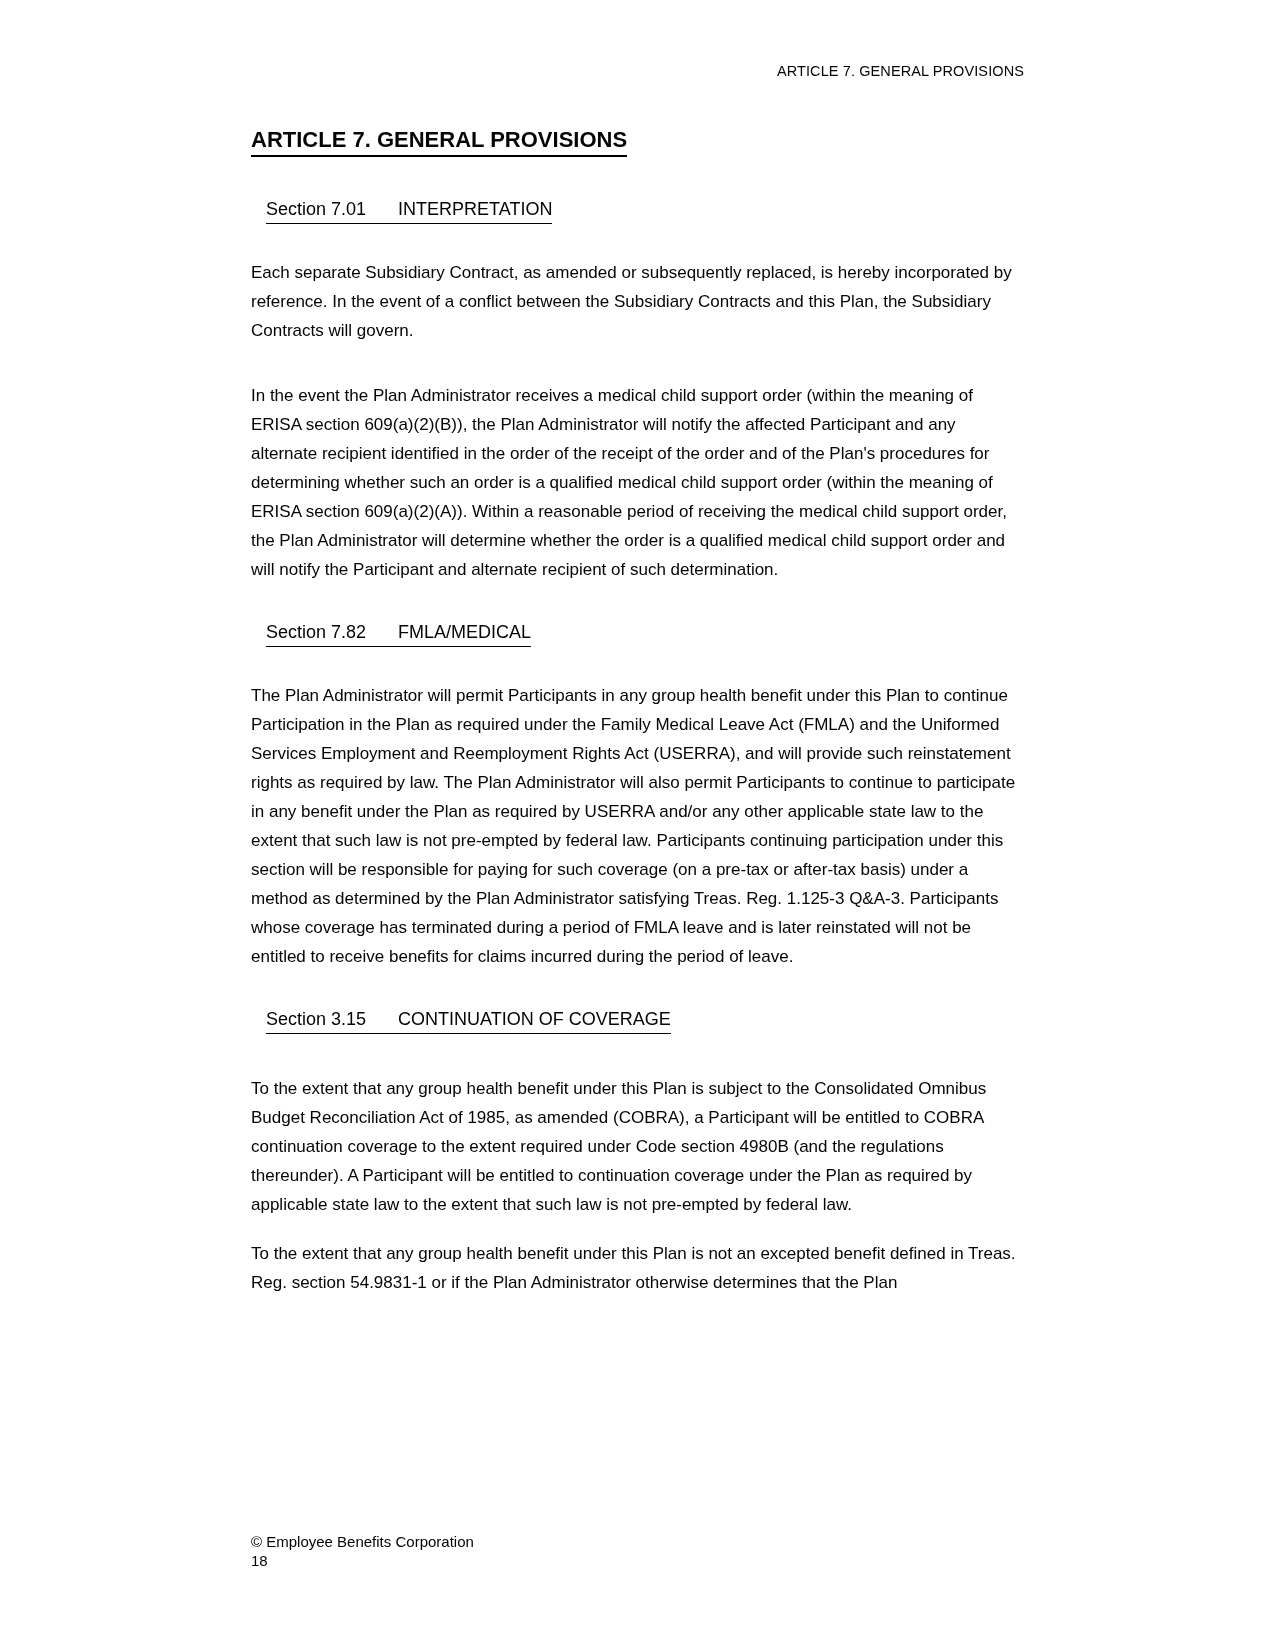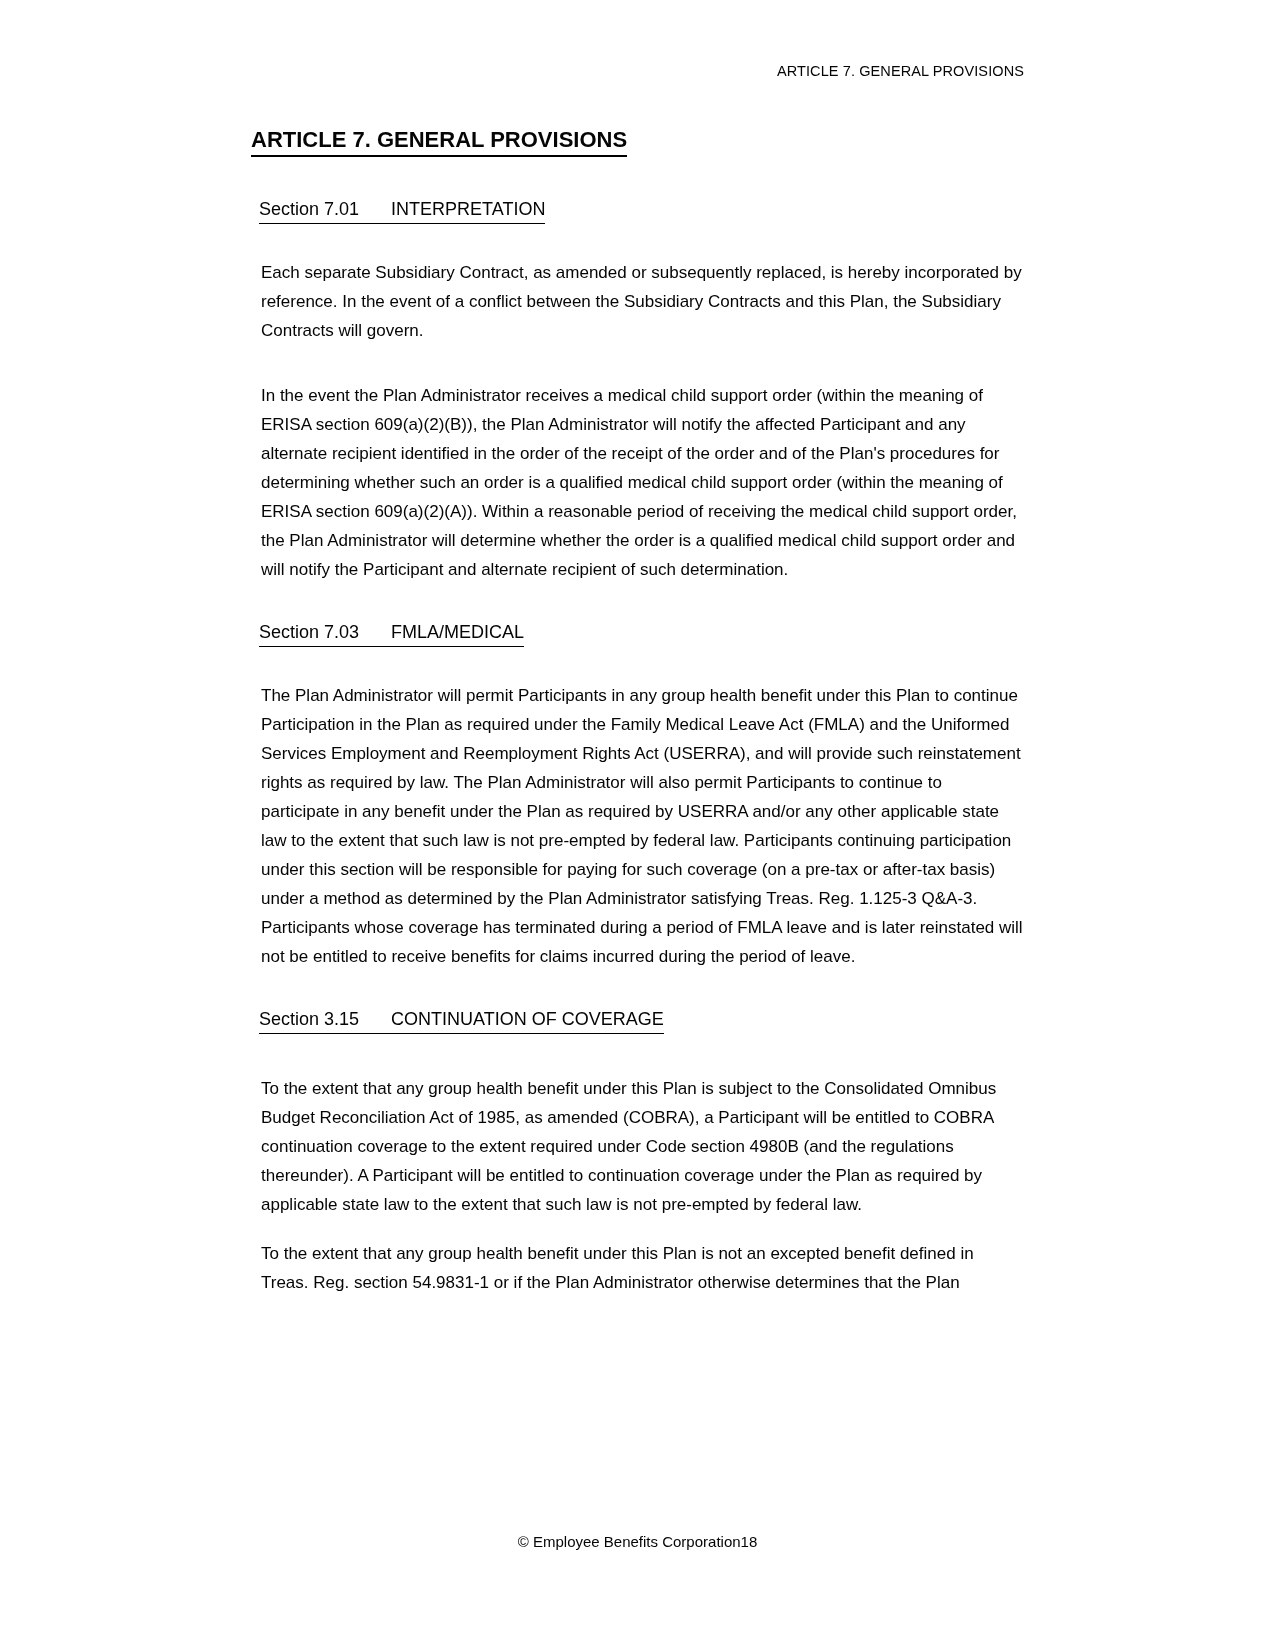--- a/index.html
+++ b/index.html
@@ -30,54 +30,55 @@
     font-size: 22px;
     line-height: 28px;
     font-weight: bold;
   }
   .doc-title .rule {
     display: inline-block;
     border-bottom: 2.5px solid #000;
     padding-bottom: 1px;
   }
   .sec-heading {
-    margin: 0 0 34px 8px;
+    margin: 0 0 34px 15px;
     font-size: 18px;
     line-height: 24px;
     font-weight: normal;
   }
   .sec-heading .rule {
     display: inline-block;
     border-bottom: 1.5px solid #000;
     padding-bottom: 2px;
   }
   .sec-label {
     display: inline-block;
     margin-right: 32px;
   }
   .body-para {
-    margin: 0 0 36px 10px;
+    margin: 0 0 36px 0;
     font-size: 17px;
     line-height: 29px;
     max-width: 993px;
     text-align: left;
   }
   .body-para.gap-top { margin-top: 40px; }
   .body-para.tight-bottom { margin-bottom: 20px; }
   .body-para.no-bottom { margin-bottom: 0; }
   .page-footer {
     position: absolute;
     left: 141px;
     right: 141px;
     top: 1532px;
     display: flex;
-    justify-content: center;
+    justify-content: flex-start;
     align-items: baseline;
     font-size: 15px;
     line-height: 19px;
+    flex-direction: column;
   }
 </style>
 </head>
 <body>
 
 <div class="page">
 
   <div class="running-header">ARTICLE 7. GENERAL PROVISIONS</div>
 
   <h1 class="doc-title">
@@ -88,21 +89,21 @@
     <span class="rule">
       <span class="sec-label">Section 7.01</span><span class="sec-title">INTERPRETATION</span>
     </span>
   </h2>
   <p class="body-para">Each separate Subsidiary Contract, as amended or subsequently replaced, is hereby incorporated by reference. In the event of a conflict between the Subsidiary Contracts and this Plan, the Subsidiary Contracts will govern.</p>
 
   <p class="body-para">In the event the Plan Administrator receives a medical child support order (within the meaning of ERISA section 609(a)(2)(B)), the Plan Administrator will notify the affected Participant and any alternate recipient identified in the order of the receipt of the order and of the Plan's procedures for determining whether such an order is a qualified medical child support order (within the meaning of ERISA section 609(a)(2)(A)). Within a reasonable period of receiving the medical child support order, the Plan Administrator will determine whether the order is a qualified medical child support order and will notify the Participant and alternate recipient of such determination.</p>
 
   <h2 class="sec-heading">
     <span class="rule">
-      <span class="sec-label">Section 7.03</span><span class="sec-title">FMLA/MEDICAL</span>
+      <span class="sec-label">Section 7.82</span><span class="sec-title">FMLA/MEDICAL</span>
     </span>
   </h2>
   <p class="body-para">The Plan Administrator will permit Participants in any group health benefit under this Plan to continue Participation in the Plan as required under the Family Medical Leave Act (FMLA) and the Uniformed Services Employment and Reemployment Rights Act (USERRA), and will provide such reinstatement rights as required by law. The Plan Administrator will also permit Participants to continue to participate in any benefit under the Plan as required by USERRA and/or any other applicable state law to the extent that such law is not pre-empted by federal law. Participants continuing participation under this section will be responsible for paying for such coverage (on a pre-tax or after-tax basis) under a method as determined by the Plan Administrator satisfying Treas. Reg. 1.125-3 Q&amp;A-3. Participants whose coverage has terminated during a period of FMLA leave and is later reinstated will not be entitled to receive benefits for claims incurred during the period of leave.</p>
 
   <h2 class="sec-heading">
     <span class="rule">
       <span class="sec-label">Section 3.15</span><span class="sec-title">CONTINUATION OF COVERAGE</span>
     </span>
   </h2>
   <p class="body-para gap-top tight-bottom">To the extent that any group health benefit under this Plan is subject to the Consolidated Omnibus Budget Reconciliation Act of 1985, as amended (COBRA), a Participant will be entitled to COBRA continuation coverage to the extent required under Code section 4980B (and the regulations thereunder).  A Participant will be entitled to continuation coverage under the Plan as required by applicable state law to the extent that such law is not pre-empted by federal law.</p>

